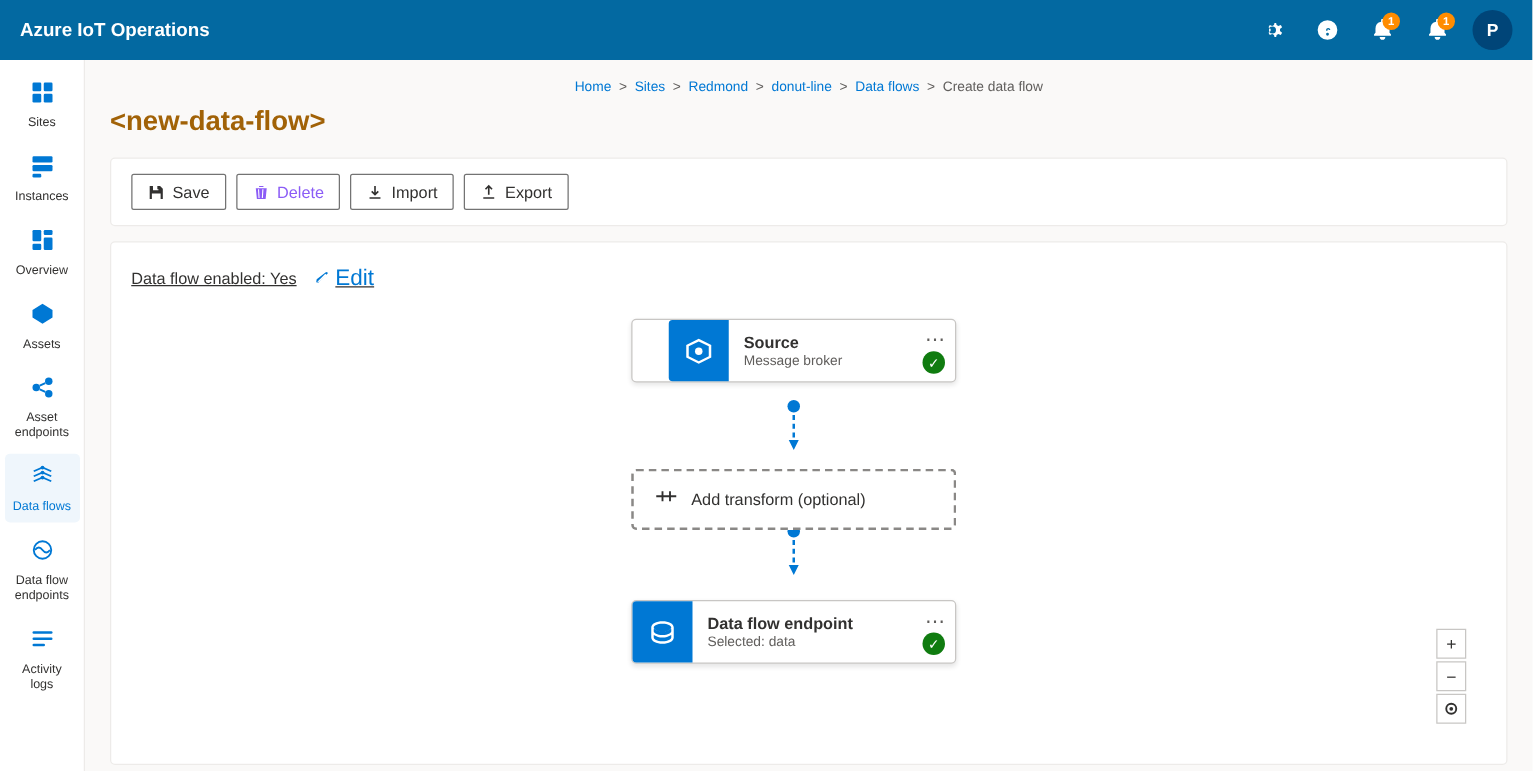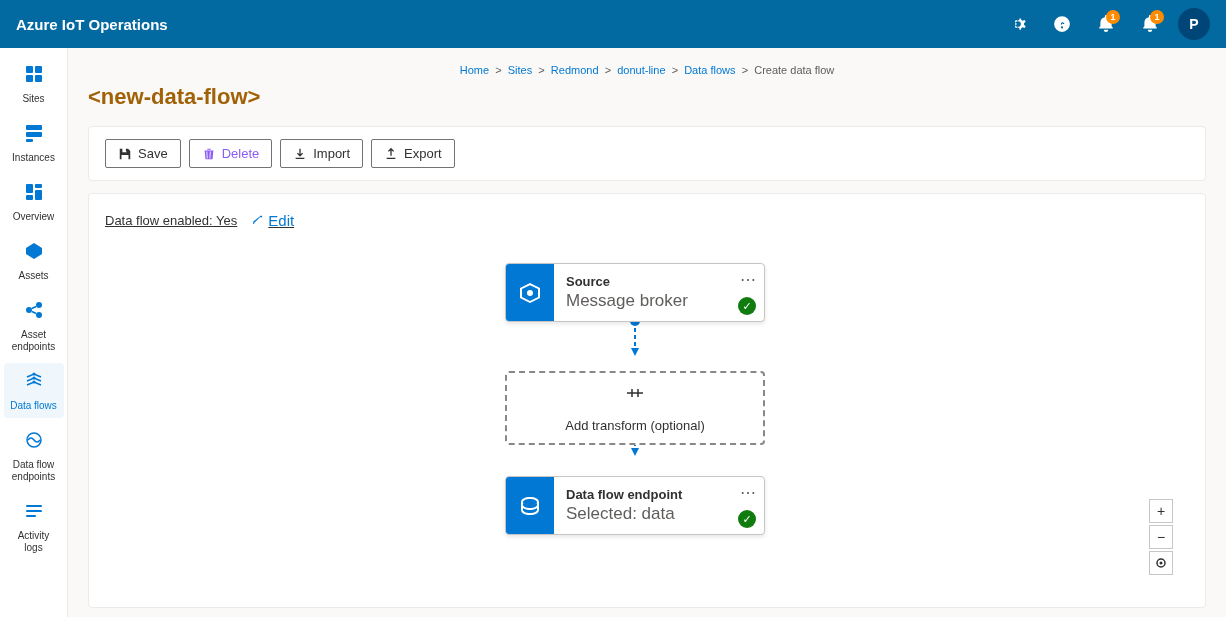--- a/index.html
+++ b/index.html
@@ -157,21 +157,21 @@
       font-size: 13px;
       color: #323130;
       text-decoration: underline;
     }
     .edit-btn {
       display: flex;
       align-items: center;
       gap: 4px;
       color: #0078d4;
       cursor: pointer;
-      font-size: 15px;
+      font-size: 18px;
       background: none;
       border: none;
       padding: 2px 6px;
     }
 
     
     .flow-canvas {
       position: relative;
       width: 100%;
       height: 340px;
@@ -202,21 +202,21 @@
     .node-content {
       flex: 1;
       padding: 10px 10px 10px 12px;
     }
     .node-title {
       font-weight: 600;
       font-size: 13px;
       color: #323130;
     }
     .node-subtitle {
-      font-size: 17px;
+      font-size: 11px;
       color: #605e5c;
       margin-top: 2px;
     }
     .node-menu {
       padding: 6px 8px;
       color: #605e5c;
       cursor: pointer;
       font-size: 16px;
       display: flex;
       align-items: flex-start;
@@ -241,21 +241,20 @@
       position: absolute;
       border: 2px dashed #8a8886;
       border-radius: 4px;
       background: white;
       display: flex;
       align-items: center;
       gap: 10px;
       padding: 10px 16px;
       width: 260px;
       cursor: pointer;
-      flex-direction: column;
     }
     .transform-icon {
       font-size: 18px;
       color: #323130;
     }
     .transform-label {
       font-size: 13px;
       color: #323130;
     }
 
@@ -465,21 +464,21 @@
           <polygon points="526,97 530,105 534,97" fill="#0078d4"></polygon>
 
           <line x1="530" y1="170" x2="530" y2="200" stroke="#0078d4" stroke-width="2" stroke-dasharray="4,3"></line>
           <polygon points="526,197 530,205 534,197" fill="#0078d4"></polygon>
 
           <circle cx="530" cy="70" r="5" fill="#0078d4"></circle>
 
           <circle cx="530" cy="170" r="5" fill="#0078d4"></circle>
         </svg>
 
-        <div class="flow-node" style="left: 400px; top: 12px;">
+        <div class="flow-node" style="left: 400px; top: 0px; padding-left: 29px;">
           <div class="node-icon-area">
             <svg width="24" height="24" viewBox="0 0 24 24" fill="white">
                 <path d="M12 2L2 7v10l10 5 10-5V7L12 2zm0 2.2L20 8v8l-8 4-8-4V8l8-3.8z"></path>
                 <circle cx="12" cy="12" r="3" fill="white"></circle>
               </svg>
           </div>
           <div class="node-content">
             <div class="node-title">Source</div>
             <div class="node-subtitle">Message broker</div>
           </div>

